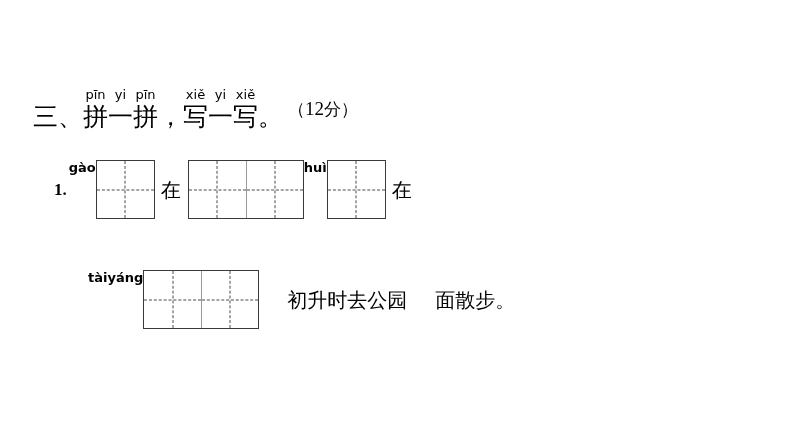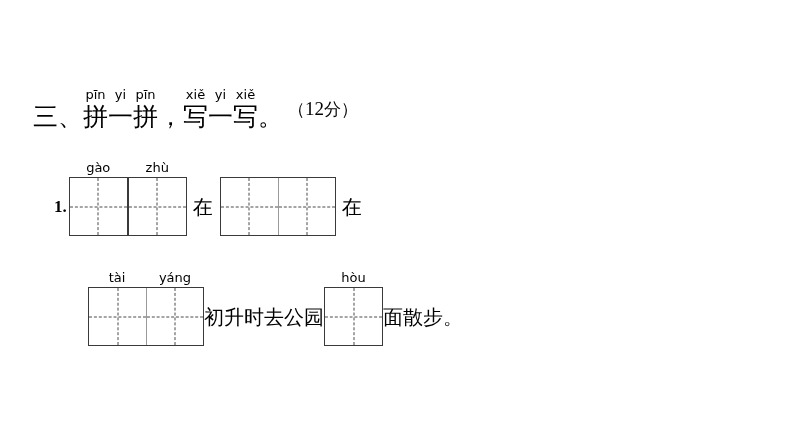--- a/index.html
+++ b/index.html
@@ -100,30 +100,30 @@
     line-height: 58px;
     padding-bottom: 0px;
     padding-right: 2px;
   }
   .sent {
     font-family: "DejaVu Sans", "Liberation Sans", sans-serif;
     font-size: 20px;
     line-height: 58px;
     letter-spacing: 1px;
   }
-  .sent.tight { letter-spacing: 0px; }
+  .sent.tight { letter-spacing: 0px; margin-left: 28px; }
   .sent.pad-l { padding-left: 6px; }
   .sent.pad-r { padding-right: 6px; }
   .sent.pad-both { padding-left: 6px; padding-right: 6px; }
 
   
   .tzg-wrap {
     display: flex;
-    flex-direction: column;
     align-items: stretch;
+    font-weight: bold;
   }
   .tzg-pylabels {
     display: flex;
     height: 17px;
   }
   .tzg-pylabels span {
     flex: 1 1 0;
     text-align: center;
     font-family: "DejaVu Sans", "Liberation Sans", sans-serif;
     font-size: 13px;
@@ -218,62 +218,54 @@
     <span class="tzg-wrap">
       <span class="tzg-pylabels">
         <span>gào</span>
       </span>
       <span class="tzg">
         <span class="tzg-cell"></span>
       </span>
     </span>
 
 
+
+    <span class="sent pad-both">在</span>
+
+    <span class="tzg-wrap">
+      <span class="tzg">
+        <span class="tzg-cell"></span>
+        <span class="tzg-cell"></span>
+      </span>
+    </span>
+
+
     <span class="tzg-wrap">
       <span class="tzg-pylabels">
-        <span>zhù</span>
-      </span>
-      <span class="tzg">
-        <span class="tzg-cell"></span>
-      </span>
-    </span>
-
-    <span class="sent pad-both">在</span>
-
-    <span class="tzg-wrap">
-      <span class="tzg">
-        <span class="tzg-cell"></span>
-        <span class="tzg-cell"></span>
-      </span>
-    </span>
-
-
+        <span>huì</span>
+      </span>
+      <span class="tzg">
+        <span class="tzg-cell"></span>
+      </span>
+    </span>
 
     <span class="sent pad-l">在</span>
   </div>
 
   <div class="qrow" id="row2">
     <span class="tzg-wrap">
       <span class="tzg-pylabels">
         <span>tài</span>
         <span>yáng</span>
       </span>
       <span class="tzg">
         <span class="tzg-cell"></span>
         <span class="tzg-cell"></span>
       </span>
     </span>
 
     <span class="sent tight">初升时去公园</span>
 
-    <span class="tzg-wrap">
-      <span class="tzg-pylabels">
-        <span>hòu</span>
-      </span>
-      <span class="tzg">
-        <span class="tzg-cell"></span>
-      </span>
-    </span>
 
     <span class="sent tight">面散步。</span>
   </div>
 
 </div>
 
 </body></html>

